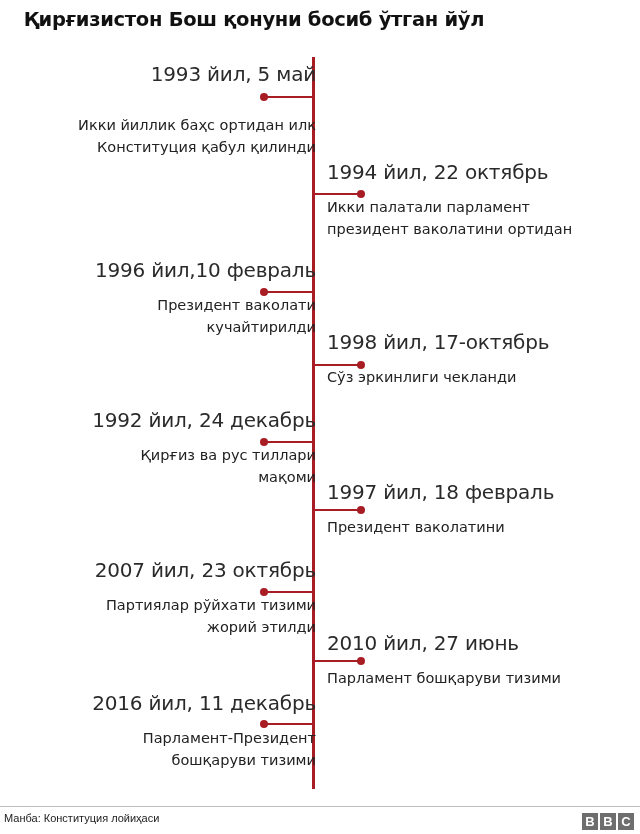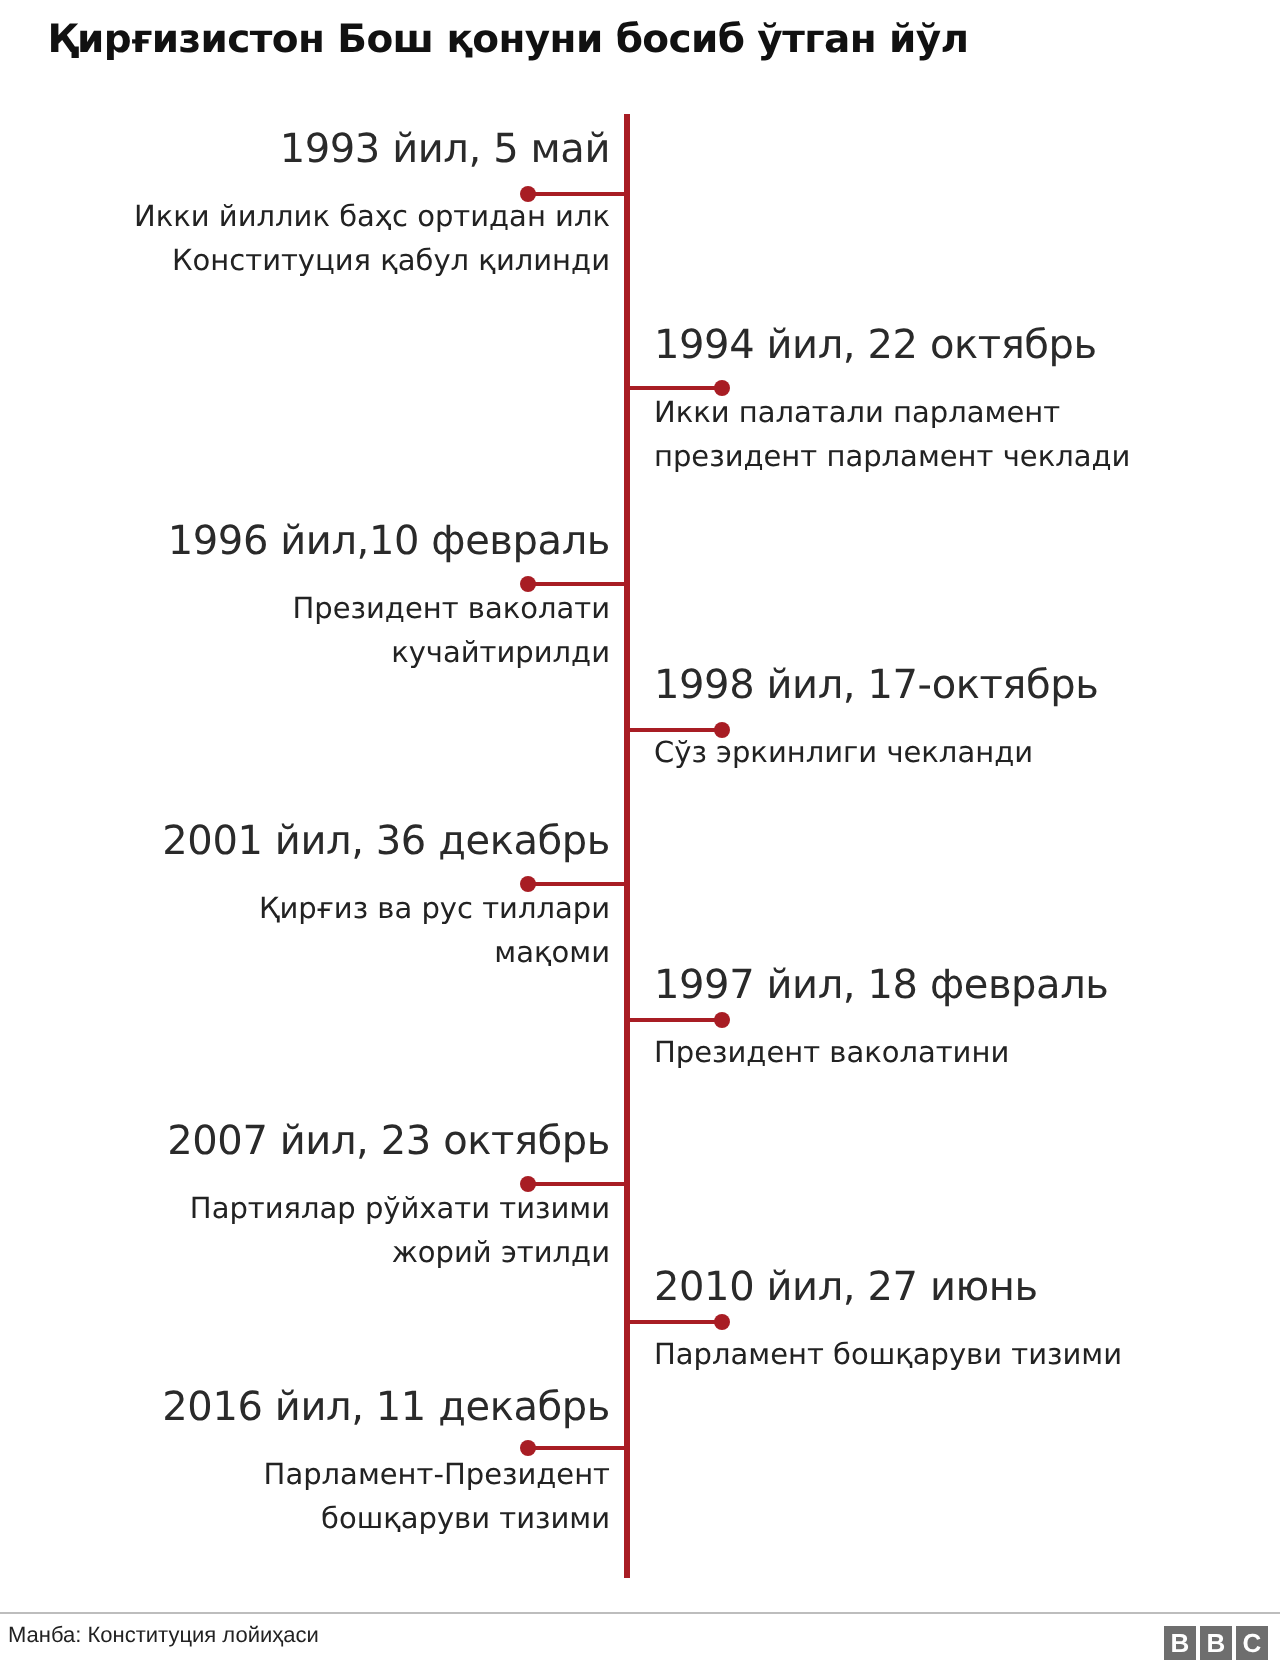--- a/index.html
+++ b/index.html
@@ -7,54 +7,54 @@
            font-family: "Liberation Sans", "DejaVu Sans", sans-serif; color: #222222; }
     .title { position: absolute; left: 0; width: 508px; top: 8px; text-align: center;
              font-family: "DejaVu Sans", sans-serif; font-weight: bold; font-size: 19.5px;
              letter-spacing: -0.3px; color: #111111; }
     .axis { position: absolute; left: 312px; top: 57px; width: 3px; height: 732px; background: #a81d24; }
     .event { position: absolute; }
     .event .date { font-family: "DejaVu Sans", sans-serif; font-size: 20px; color: #2a2a2a;
                    white-space: nowrap; letter-spacing: -0.2px; }
     .event .desc { font-family: "DejaVu Sans", sans-serif; font-size: 14.5px; color: #222;
                    line-height: 22px; white-space: nowrap; }
-    .left { right: 335px; text-align: right; }
+    .left { right: 324px; text-align: right; }
     .right { left: 327px; text-align: left; }
     .connector { position: absolute; height: 2px; background: #a81d24; }
     .dot { position: absolute; width: 8px; height: 8px; border-radius: 50%; background: #a81d24; }
     .footer-line { position: absolute; left: 0; top: 806px; width: 640px; height: 1px; background: #bdbdbd; }
     .source { position: absolute; left: 4px; top: 812px; font-family: "Liberation Sans", sans-serif;
               font-size: 11px; color: #222; }
     .bbc { position: absolute; right: 6px; top: 813px; display: flex; gap: 2px; }
     .bbc span { display: inline-block; width: 16px; height: 17px; background: #6e6e6e; color: #fff;
                 font-family: "Liberation Sans", sans-serif; font-weight: bold; font-size: 13px;
                 line-height: 17px; text-align: center; }
   </style>
 </head>
 <body>
 
 <div class="title">Қирғизистон Бош қонуни босиб ўтган йўл</div>
 
 <div class="axis"></div>
 
 <div class="event left" style="top:62px;">
   <div class="date">1993 йил, 5 май</div>
-  <div class="desc" style="margin-top:12px;">
+  <div class="desc" style="margin-top:28px;">
     <div>Икки йиллик баҳс ортидан илк</div>
     <div>Конституция қабул қилинди</div>
   </div>
 </div>
 <div class="dot" style="left:260px; top:93px;"></div>
 <div class="connector" style="left:264px; width:48px; top:96px;"></div>
 
 <div class="event right" style="top:160px;">
   <div class="date">1994 йил, 22 октябрь</div>
   <div class="desc" style="margin-top:12px;">
     <div>Икки палатали парламент</div>
-    <div>президент парламент чеклади</div>
+    <div>президент ваколатини ортидан</div>
   </div>
 </div>
 <div class="dot" style="left:357px; top:190px;"></div>
 <div class="connector" style="left:315px; width:46px; top:193px;"></div>
 
 <div class="event left" style="top:258px;">
   <div class="date">1996 йил,10 февраль</div>
   <div class="desc" style="margin-top:12px;">
     <div>Президент ваколати</div>
     <div>кучайтирилди</div>
@@ -66,21 +66,21 @@
 <div class="event right" style="top:330px;">
   <div class="date">1998 йил, 17-октябрь</div>
   <div class="desc" style="margin-top:12px;">
     <div>Сўз эркинлиги чекланди</div>
   </div>
 </div>
 <div class="dot" style="left:357px; top:361px;"></div>
 <div class="connector" style="left:315px; width:46px; top:364px;"></div>
 
 <div class="event left" style="top:408px;">
-  <div class="date">2001 йил, 36 декабрь</div>
+  <div class="date">1992 йил, 24 декабрь</div>
   <div class="desc" style="margin-top:12px;">
     <div>Қирғиз ва рус тиллари</div>
     <div>мақоми</div>
   </div>
 </div>
 <div class="dot" style="left:260px; top:438px;"></div>
 <div class="connector" style="left:264px; width:48px; top:441px;"></div>
 
 <div class="event right" style="top:480px;">
   <div class="date">1997 йил, 18 февраль</div>

